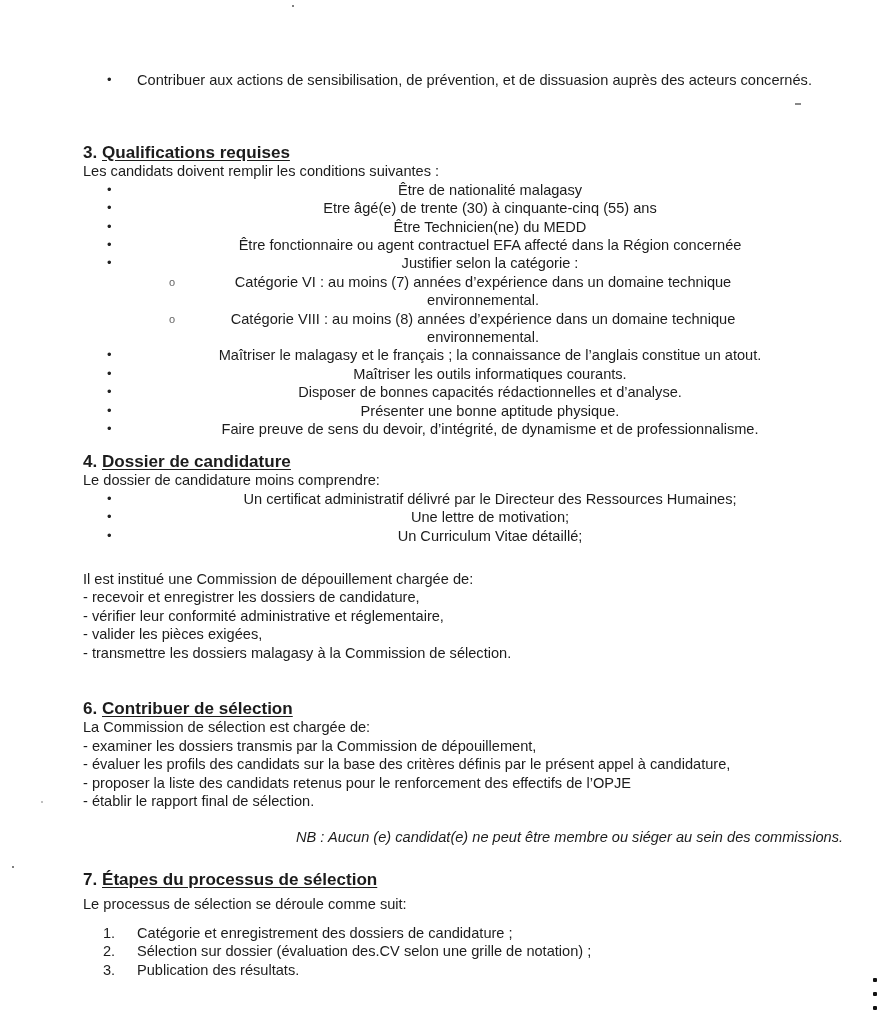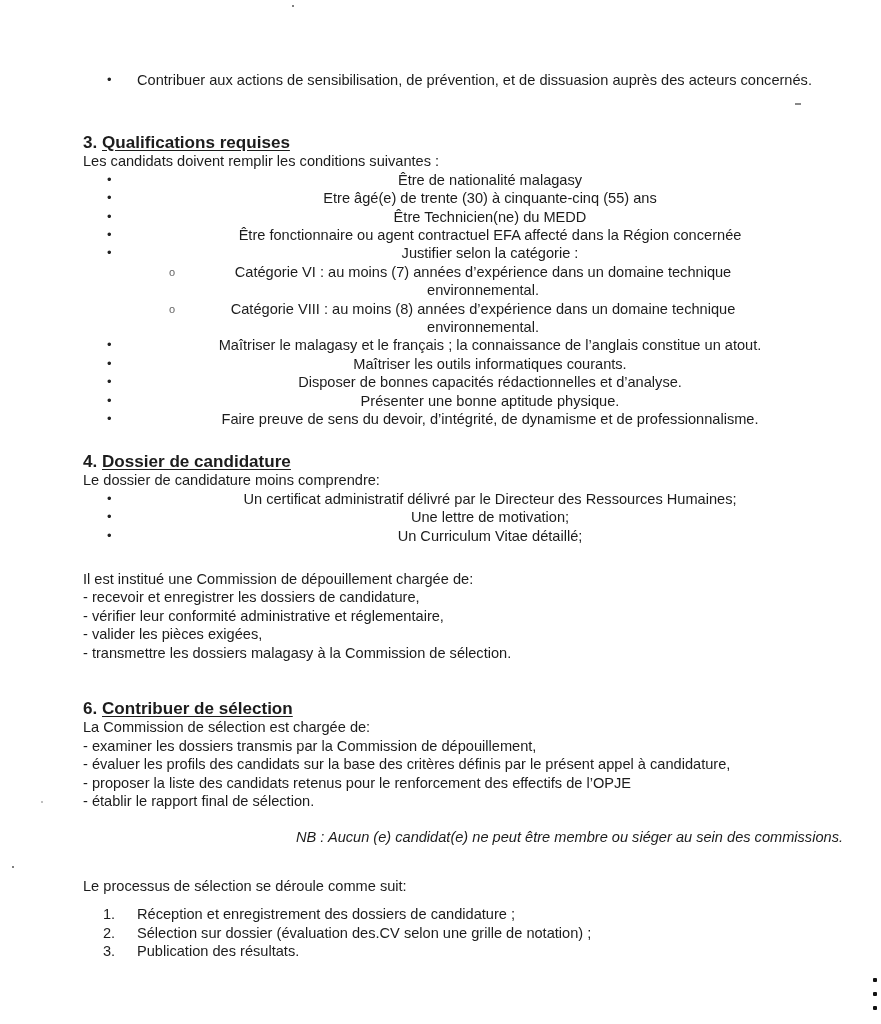--- a/index.html
+++ b/index.html
@@ -45,21 +45,21 @@
 <div class="speck" style="left:12px;top:866px;"></div>
 
 <div class="page">
 
   <ul class="bullets" style="position:absolute;top:71px;width:760px;">
     <li style="padding-right:0;text-align:justify;">
       <span>Contribuer aux actions de sensibilisation, de prévention, et de dissuasion auprès des acteurs concernés.</span>
     </li>
   </ul>
 
-  <div style="position:absolute;top:134px;width:760px;">
+  <div style="position:absolute;top:144px;width:760px;">
     <h3 class="section-title">
       <span>3.</span>
       <span class="u">Qualifications requises</span>
     </h3>
     <p>Les candidats doivent remplir les conditions suivantes :</p>
     <ul class="bullets">
       <li><span>Être de nationalité malagasy</span></li>
       <li><span>Etre âgé(e) de trente (30) à cinquante-cinq (55) ans</span></li>
       <li><span>Être Technicien(ne) du MEDD</span></li>
       <li><span>Être fonctionnaire ou agent  contractuel EFA affecté dans la Région concernée</span></li>
@@ -105,25 +105,29 @@
     </h3>
     <p>La Commission de sélection est chargée de:</p>
     <p class="dashline">- examiner les dossiers transmis par la Commission de dépouillement,</p>
     <p class="dashline">- évaluer les profils des candidats sur la base des critères définis par le présent appel à candidature,</p>
     <p class="dashline">- proposer la liste des candidats retenus pour le renforcement des effectifs de l’OPJE</p>
     <p class="dashline">- établir le rapport final de sélection.</p>
     <p class="nb" style="margin-top:18px;">NB : Aucun (e) candidat(e) ne peut être membre ou siéger au sein des commissions.</p>
   </div>
 
   <div style="position:absolute;top:871px;width:760px;">
+    <h3 class="section-title">
+      <span>7.</span>
+      <span class="u">Étapes du processus de sélection</span>
+    </h3>
     <p style="margin-top:6px;">Le processus de sélection se déroule comme suit:</p>
     <ol class="steps" style="margin-top:10px;">
       <li>
         <span class="num">1.</span>
-        <span>Réception et enregistrement des dossiers de candidature ;</span>
+        <span>Catégorie et enregistrement des dossiers de candidature ;</span>
       </li>
       <li>
         <span class="num">2.</span>
         <span>Sélection sur dossier (évaluation des.CV selon une grille de notation) ;</span>
       </li>
       <li>
         <span class="num">3.</span>
         <span>Publication des résultats.</span>
       </li>
     </ol>

